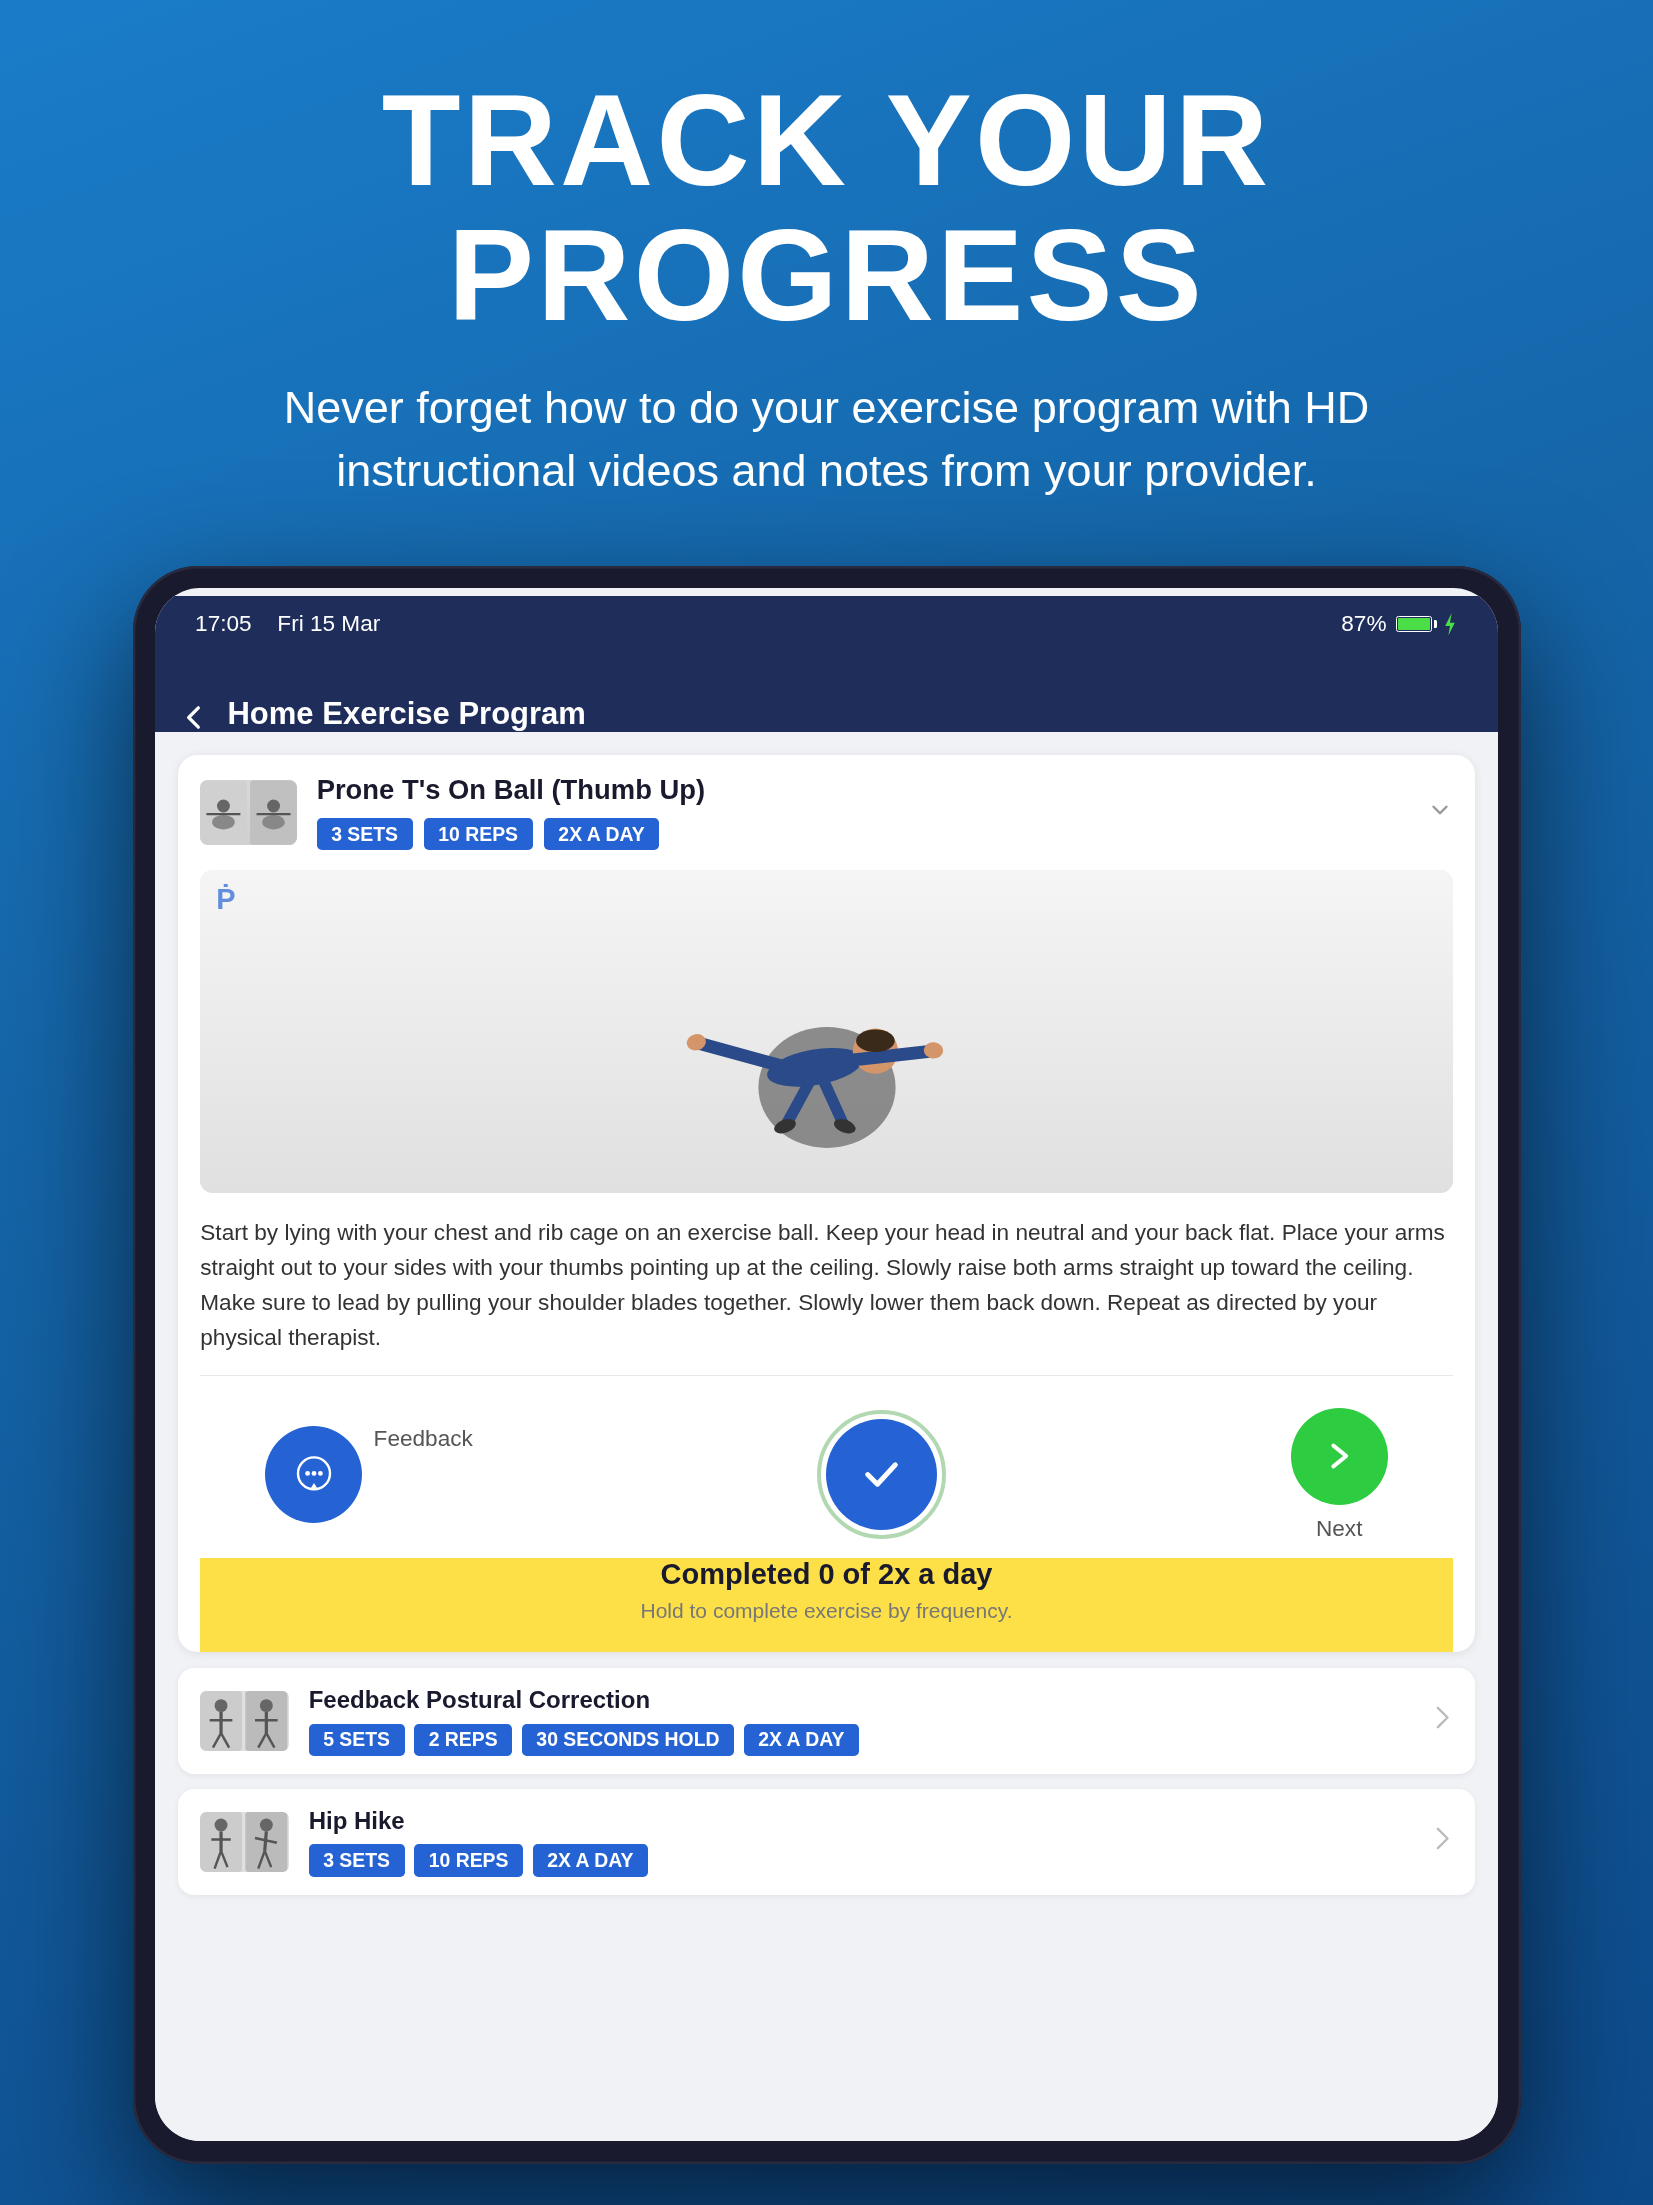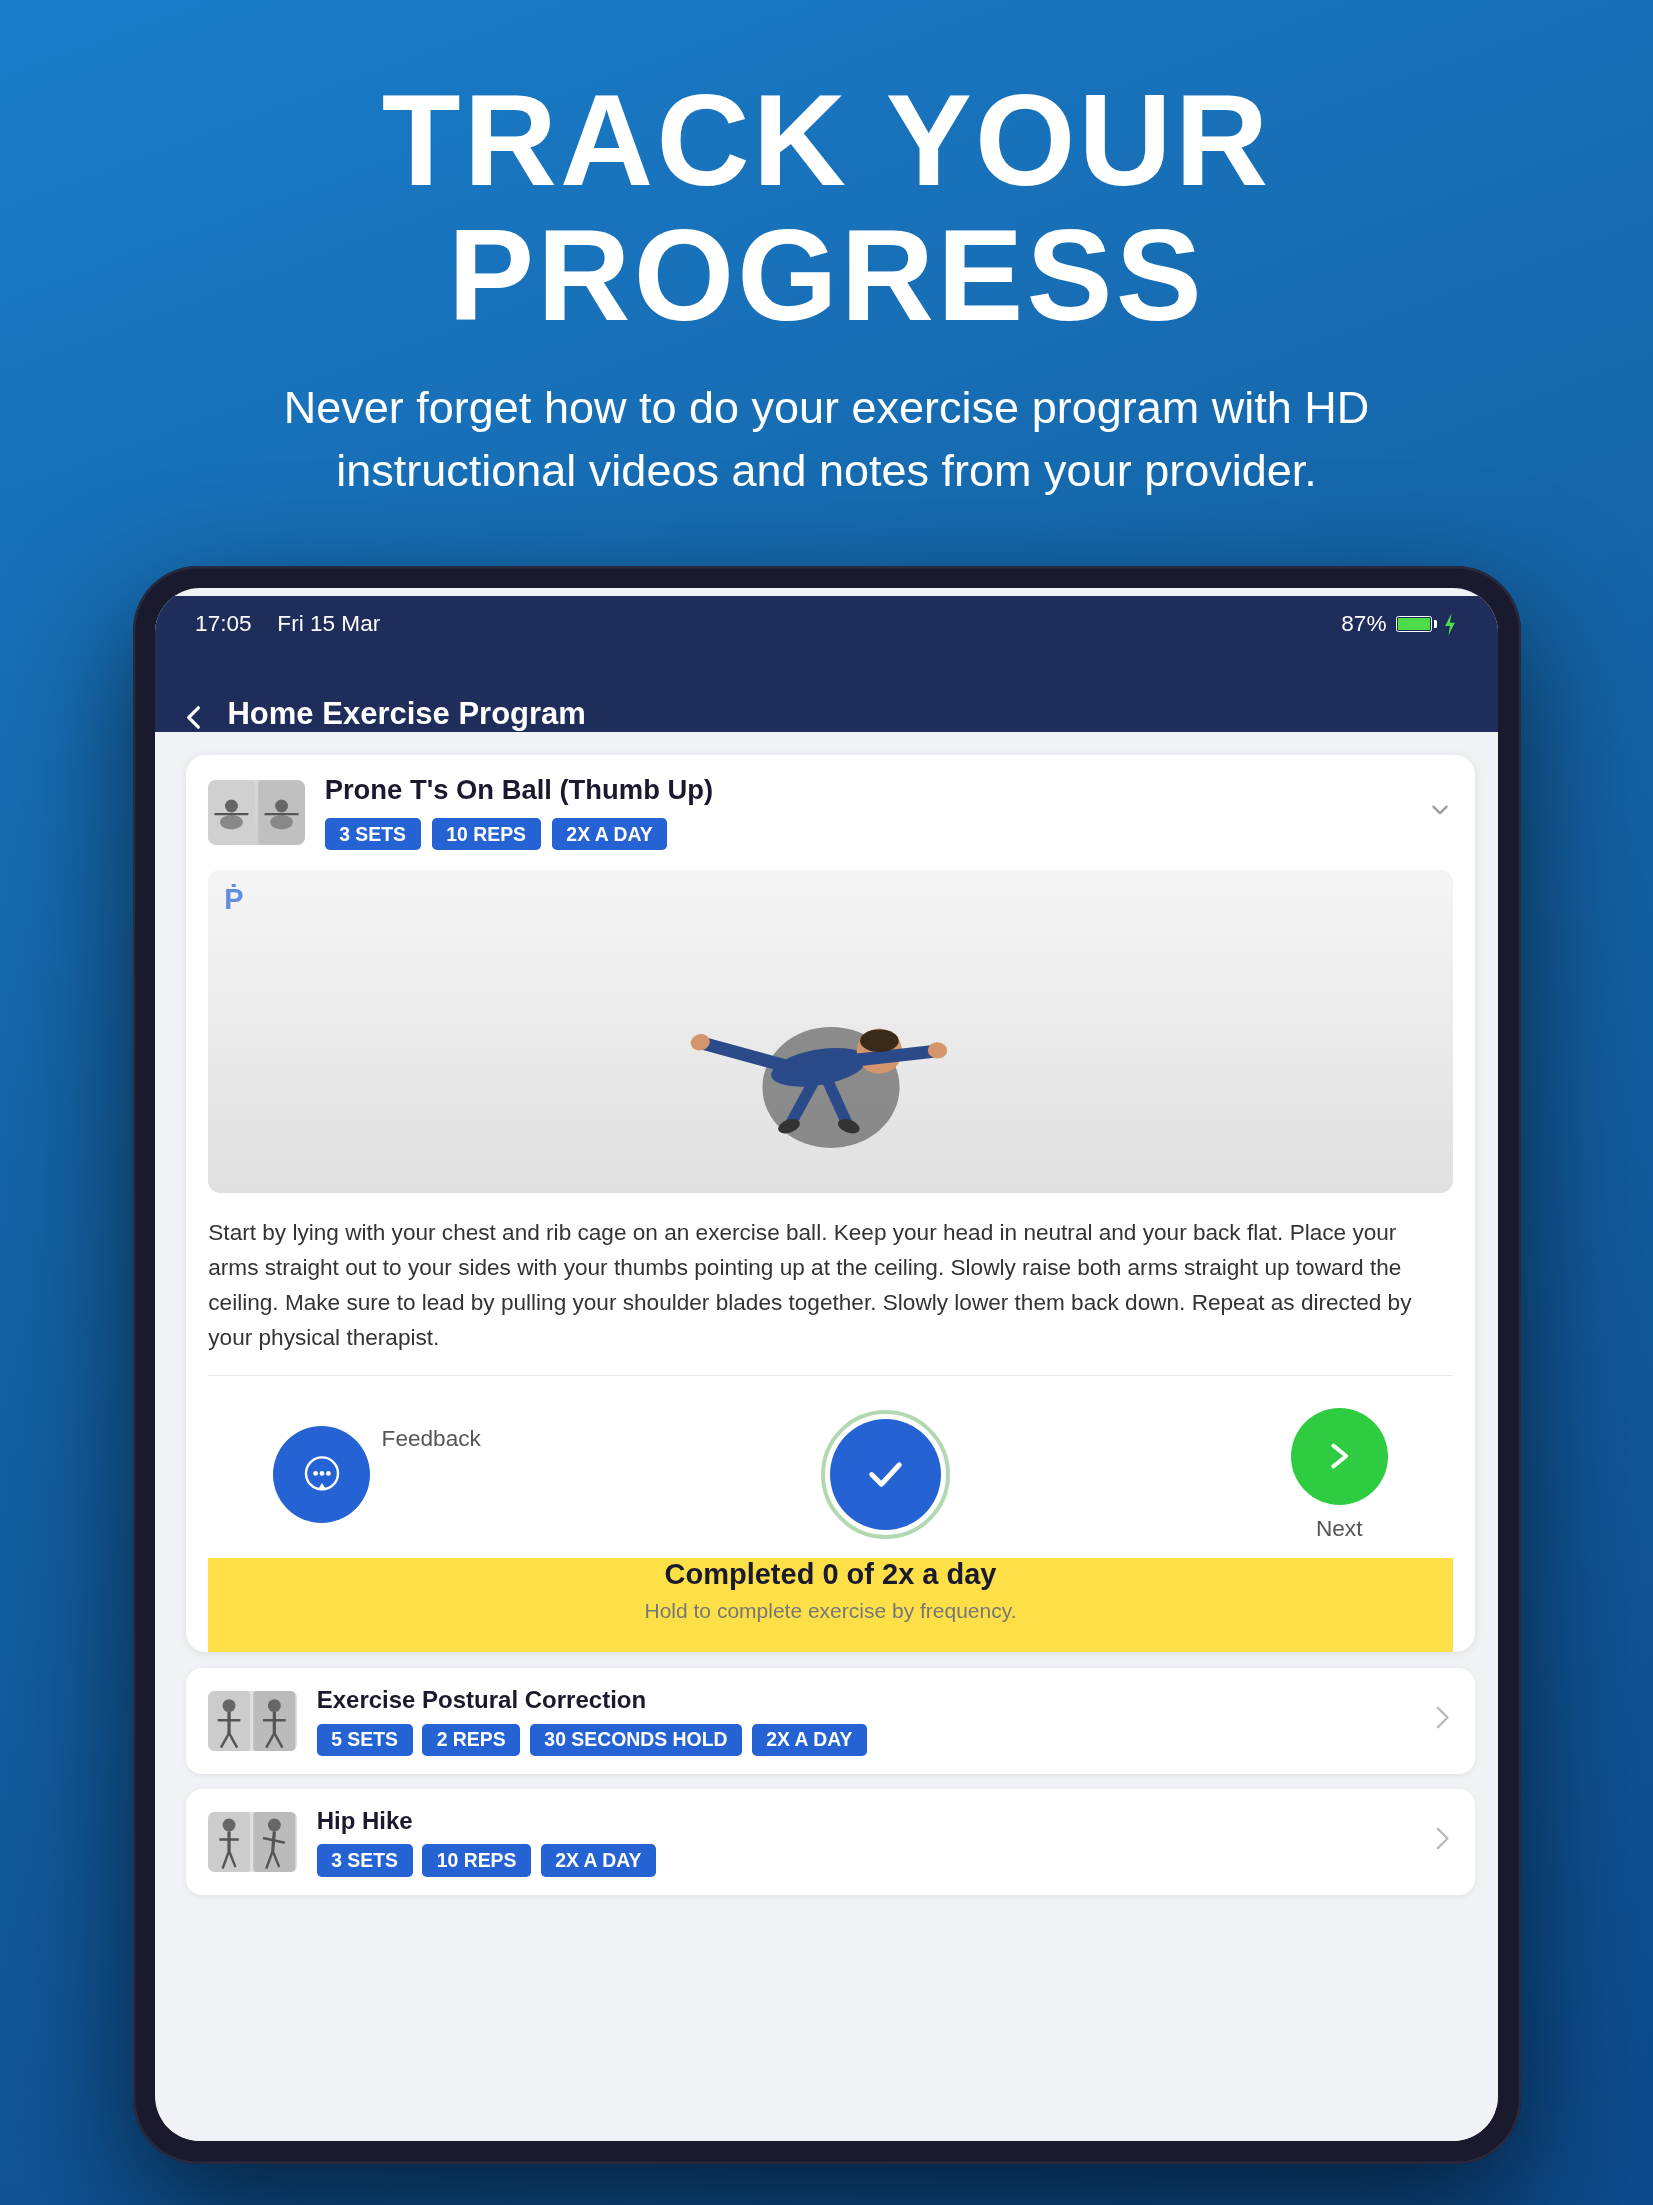--- a/index.html
+++ b/index.html
@@ -152,21 +152,20 @@
       font-weight: 600;
     }
 
     
     .content-area {
       flex: 1;
       background: #f0f2f5;
       overflow: hidden;
       display: flex;
       flex-direction: column;
-      margin-left: 8px;
     }
 
     
     .exercise-card {
       background: #fff;
       margin: 22.6px 22.6px 0;
       border-radius: 19.4px;
       overflow: hidden;
       box-shadow: 0 1.6px 9.7px rgba(0,0,0,0.08);
     }
@@ -571,21 +570,21 @@
               <line x1="26" y1="52" x2="16" y2="70" stroke="#555" stroke-width="3"></line>
               <line x1="26" y1="52" x2="36" y2="70" stroke="#555" stroke-width="3"></line>
               <circle cx="82" cy="18" r="8" fill="#666"></circle>
               <line x1="82" y1="26" x2="82" y2="52" stroke="#555" stroke-width="4"></line>
               <line x1="68" y1="36" x2="96" y2="36" stroke="#555" stroke-width="3"></line>
               <line x1="82" y1="52" x2="72" y2="70" stroke="#555" stroke-width="3"></line>
               <line x1="82" y1="52" x2="92" y2="70" stroke="#555" stroke-width="3"></line>
             </svg>
           </div>
           <div class="list-info">
-            <div class="list-name">Exercise Postural Correction</div>
+            <div class="list-name">Feedback Postural Correction</div>
             <div class="list-tags">
               <span class="tag">5 SETS</span>
               <span class="tag">2 REPS</span>
               <span class="tag">30 SECONDS HOLD</span>
               <span class="tag">2X A DAY</span>
             </div>
           </div>
           <span class="list-chevron">
             <svg width="19.4" height="29" viewBox="0 0 24 36" fill="none">
               <path d="M6 6L18 18L6 30" stroke="#bbb" stroke-width="3" stroke-linecap="round" stroke-linejoin="round"></path>

